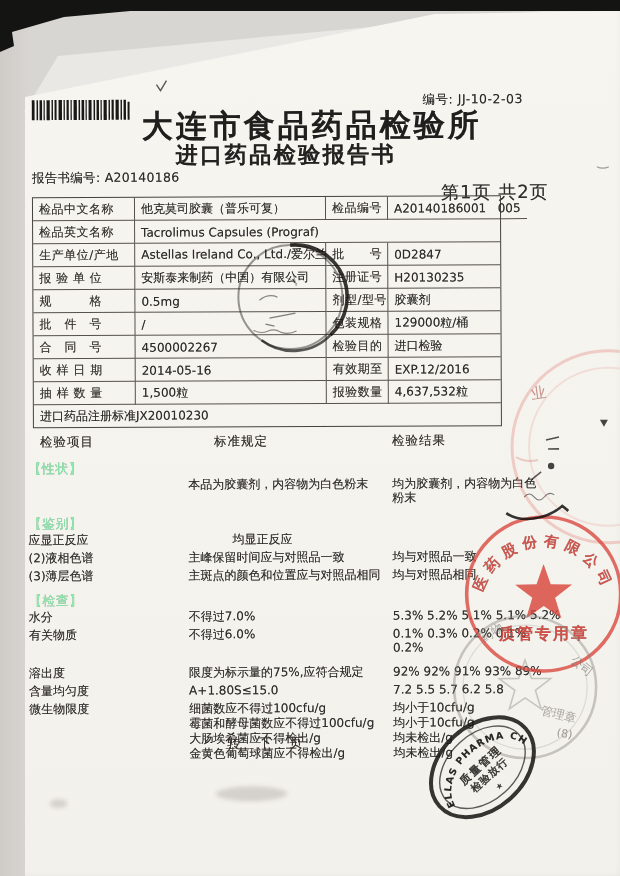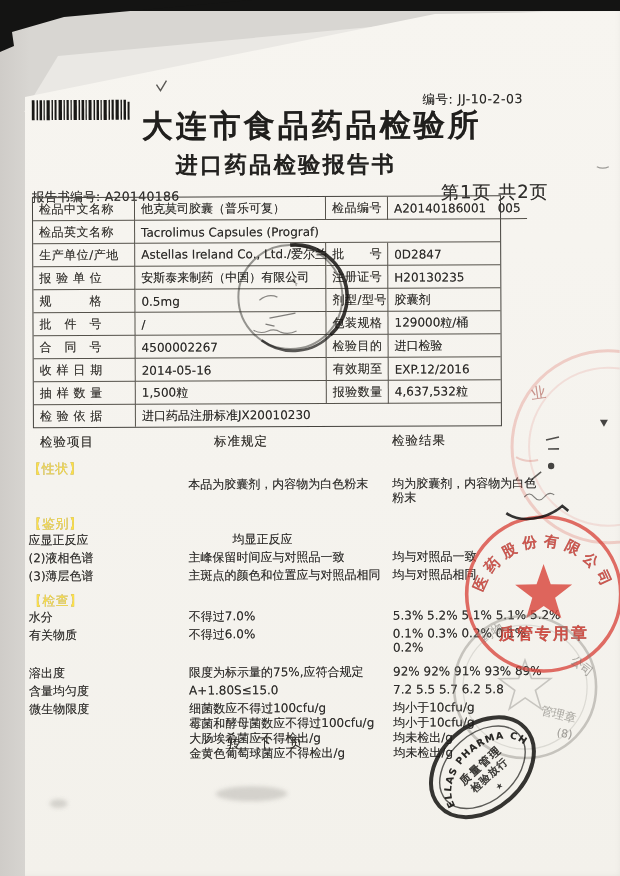--- a/index.html
+++ b/index.html
@@ -18,22 +18,22 @@
     box-shadow:inset 3px 3px 8px rgba(0,0,0,.10);}
   .black-band{position:absolute;left:0;top:0;width:620px;height:11px;background:#141413;}
   .black-wedge{position:absolute;left:0;top:0;width:260px;height:56px;background:#141413;
     clip-path:polygon(0px 0px,252px 0px,64px 17px,12px 32px,14px 46px,0px 52px);}
   .content{position:absolute;inset:0;transform:rotate(-0.25deg);transform-origin:50% 50%;
     text-shadow:0 0 .4px rgba(45,42,38,.55);}
 
   .abs{position:absolute;}
   .doc-code{left:424px;top:92px;font-size:12.5px;letter-spacing:.5px;color:#2b2a28;}
   .org-title{left:143px;top:105px;font-size:31px;font-weight:700;letter-spacing:3px;color:#201f1d;}
-  .doc-title{left:177px;top:150px;font-size:22px;font-weight:700;letter-spacing:2.5px;color:#232220;}
-  .report-no{left:33px;top:188px;font-size:12.5px;letter-spacing:.3px;}
+  .doc-title{left:177px;top:140px;font-size:22px;font-weight:700;letter-spacing:2.5px;color:#232220;}
+  .report-no{left:33px;top:169px;font-size:12.5px;letter-spacing:.3px;}
   .page-ind{left:442px;top:181px;font-size:18px;letter-spacing:1px;}
 
   
   .info-table{position:absolute;left:33px;top:196px;width:467px;border:1.4px solid #45433e;background:transparent;}
   .info-row{display:grid;grid-template-columns:102px 191px 62px auto;}
   .info-row.merged{grid-template-columns:102px auto;}
   .cell{display:flex;align-items:center;min-height:16px;padding:3px 6px 2px;
     border-right:1.2px solid #55524b;border-bottom:1.2px solid #55524b;white-space:pre;}
   .info-row:last-child .cell{border-bottom:none;}
   .info-row .cell:last-child{border-right:none;}
@@ -46,21 +46,21 @@
   .res-header{display:flex;font-size:12.5px;letter-spacing:1px;color:#34322e;margin-bottom:7px;}
   .rh-item{width:160px;padding-left:12px;box-sizing:border-box;}
   .rh-std{width:200px;padding-left:26px;box-sizing:border-box;}
   .rh-res{width:180px;padding-left:4px;box-sizing:border-box;}
   .exam-row{display:flex;font-size:12px;line-height:14px;}
   .exam-row .ecol{white-space:pre-wrap;}
   .exam-row .item{width:160px;box-sizing:border-box;}
   .exam-row .std{width:200px;box-sizing:border-box;}
   .exam-row .res{width:186px;box-sizing:border-box;padding-left:4px;}
   .exam-row.section{margin-top:11px;}
-  .exam-row.section .item{font-size:13px;letter-spacing:.5px;color:#fde047;}
+  .exam-row.section .item{font-size:13px;letter-spacing:.5px;color:#86efac;}
   .exam-row.section.last{margin-top:14px;}
   .exam-row.test{margin-top:4px;}
   .exam-row.test.tight{margin-top:2px;}
   .exam-row.test.first{margin-top:2px;}
   .exam-row.test.gap{margin-top:10px;}
   .exam-row.cont{margin-top:1px;}
 
   .next-page{left:226px;top:734px;font-size:13px;letter-spacing:7px;color:#34322e;}
 
   
@@ -173,21 +173,20 @@
   </div>
 
   <div class="info-row">
     <div class="cell l">抽 样 数 量</div>
     <div class="cell v">1,500粒</div>
     <div class="cell l r2">报验数量</div>
     <div class="cell v v2">4,637,532粒</div>
   </div>
 
   <div class="info-row merged">
-    <div class="cell l">检 验 依 据</div>
     <div class="cell v">进口药品注册标准JX20010230</div>
 
   </div>
 </div>
 
     <div class="results">
       <div class="res-header">
         <div class="rh-item">检验项目</div>
         <div class="rh-std">标准规定</div>
         <div class="rh-res">检验结果</div>

